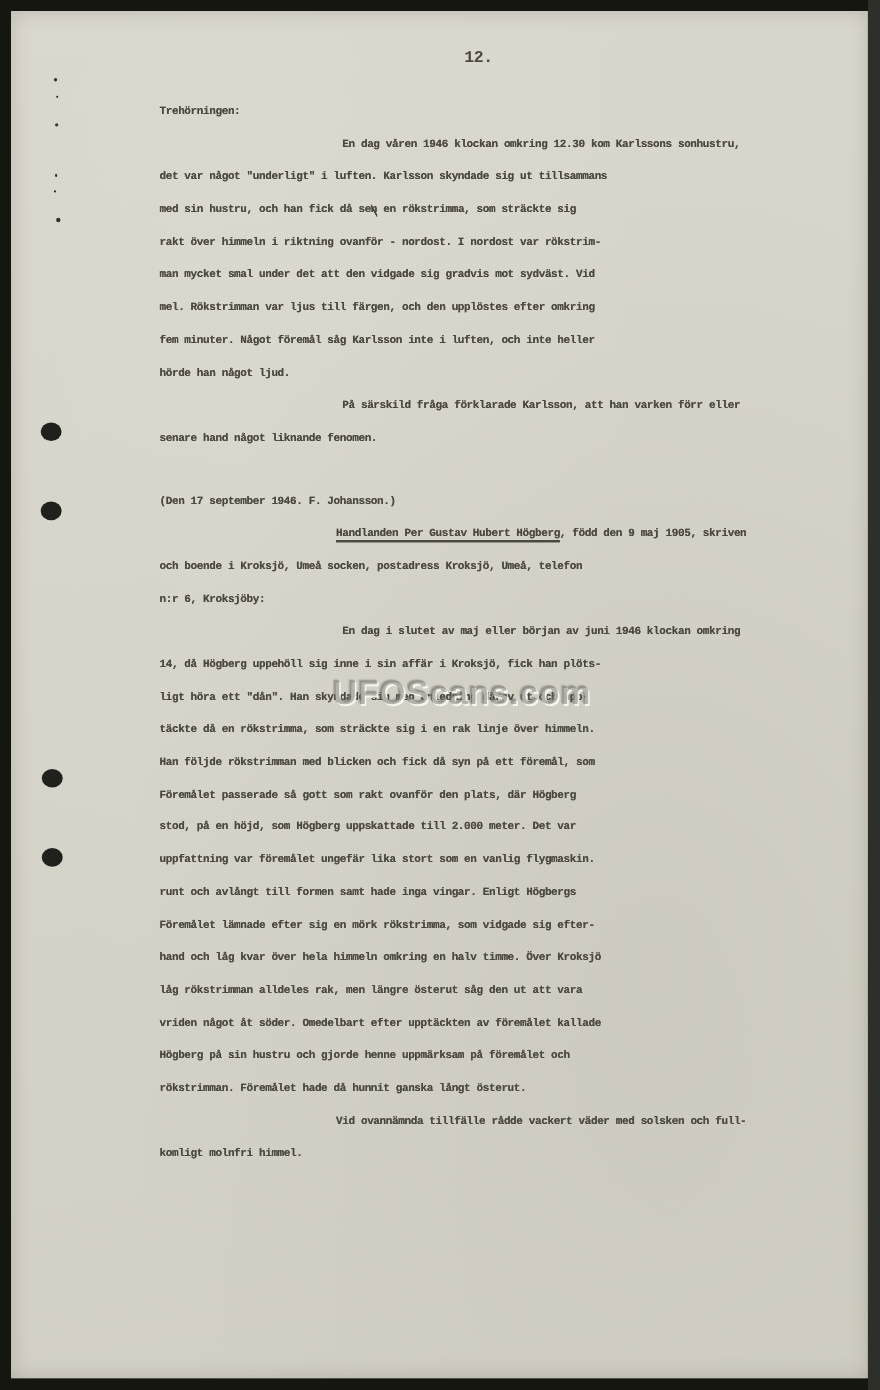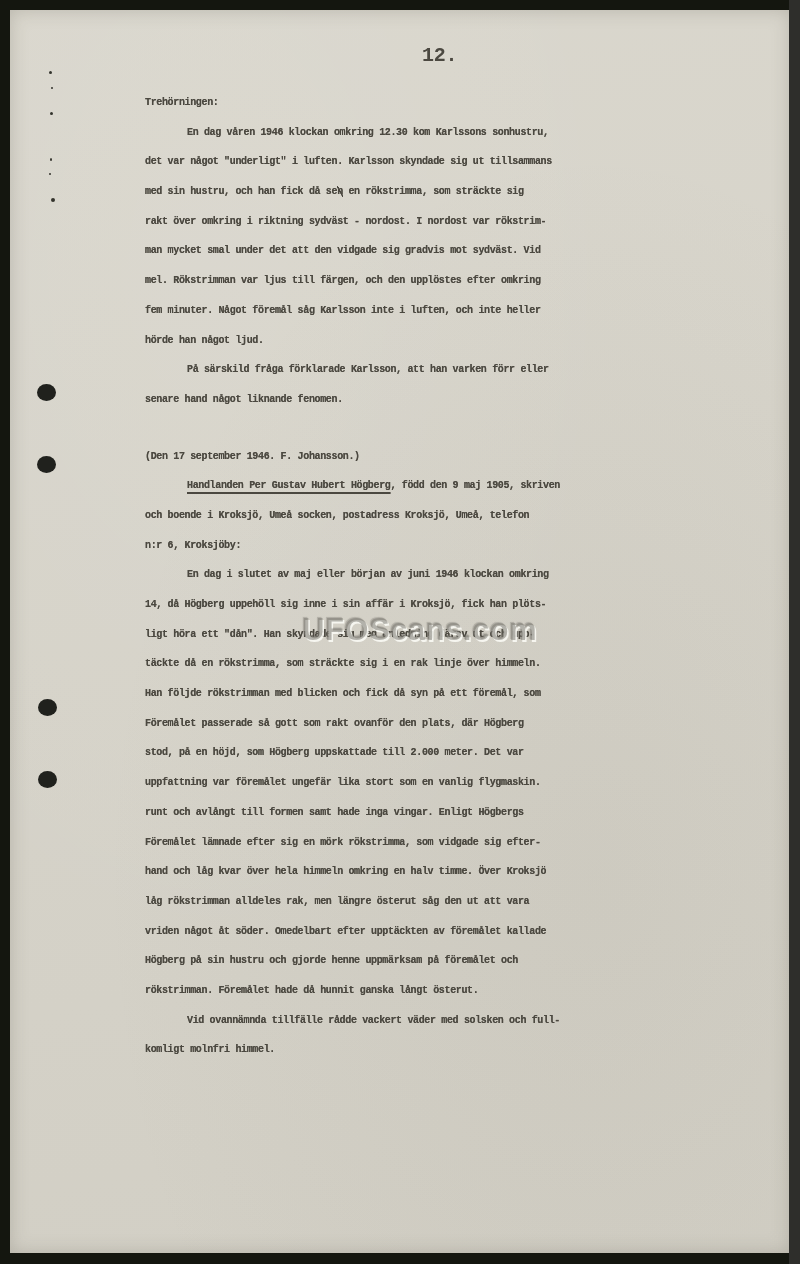--- a/index.html
+++ b/index.html
@@ -21,31 +21,31 @@
       linear-gradient(172deg, rgba(255,255,255,0.04), rgba(100,96,84,0.05));
     box-shadow: inset 0 0 18px rgba(90,88,76,0.25);
   }
   .hole {
     position:absolute; width:19px; height:17px; border-radius:50%;
     background:#20211d;
   }
   .speck { position:absolute; background:#33332c; border-radius:50%; }
   .page-number {
     position:absolute; left:422px; top:44px;
-    font-size:20px; font-weight:bold; letter-spacing:-0.3px;
+    font-size:15px; font-weight:bold; letter-spacing:-0.3px;
     color:var(--ink, #4b4840);
   }
   .text-col { position:absolute; left:145px; top:88px; width:652px; }
   .tl {
     white-space:pre; height:29.7px; line-height:29.7px;
     font-size:10px; font-weight:bold; letter-spacing:-0.35px;
     color:var(--ink, #4b4840);
     text-shadow:0 0 0.6px rgba(72,69,60,0.75);
   }
-  .ind { padding-left:42px; }
+  .ind { padding-left:42px;text-align:center; }
   .spacer { height:27px; }
   .ul, .ul-name {
     text-decoration:underline;
     text-decoration-thickness:1.5px;
     text-underline-offset:3.5px;
   }
   .struck {
     background:linear-gradient(to top right, transparent 42%, #4b4840 46%, #4b4840 56%, transparent 60%);
   }
   .circled {
@@ -83,21 +83,21 @@
 
 <div class="edge-right"></div>
 
 <div class="page-number">12.</div>
 
 <div class="text-col">
   <div class="tl">Trehörningen:</div>
   <div class="tl ind">En dag våren 1946 klockan omkring 12.30 kom Karlssons sonhustru,</div>
   <div class="tl">det var något "underligt" i luften. Karlsson skyndade sig ut tillsammans</div>
   <div class="tl"><span>med sin hustru, och han fick då se</span><span class="struck">n</span><span> en rökstrimma, som sträckte sig</span></div>
-  <div class="tl">rakt över omkring i riktning sydväst - nordost. I nordost var rökstrim-</div>
+  <div class="tl">rakt över himmeln i riktning ovanför - nordost. I nordost var rökstrim-</div>
   <div class="tl">man mycket smal under det att den vidgade sig gradvis mot sydväst. Vid</div>
   <div class="tl">mel. Rökstrimman var ljus till färgen, och den upplöstes efter omkring</div>
   <div class="tl">fem minuter. Något föremål såg Karlsson inte i luften, och inte heller</div>
   <div class="tl">hörde han något ljud.</div>
   <div class="tl ind">På särskild fråga förklarade Karlsson, att han varken förr eller</div>
   <div class="tl">senare hand något liknande fenomen.</div>
 
   <div class="spacer"></div>
 
   <div class="tl">(Den 17 september 1946. F. Johansson.)</div>

